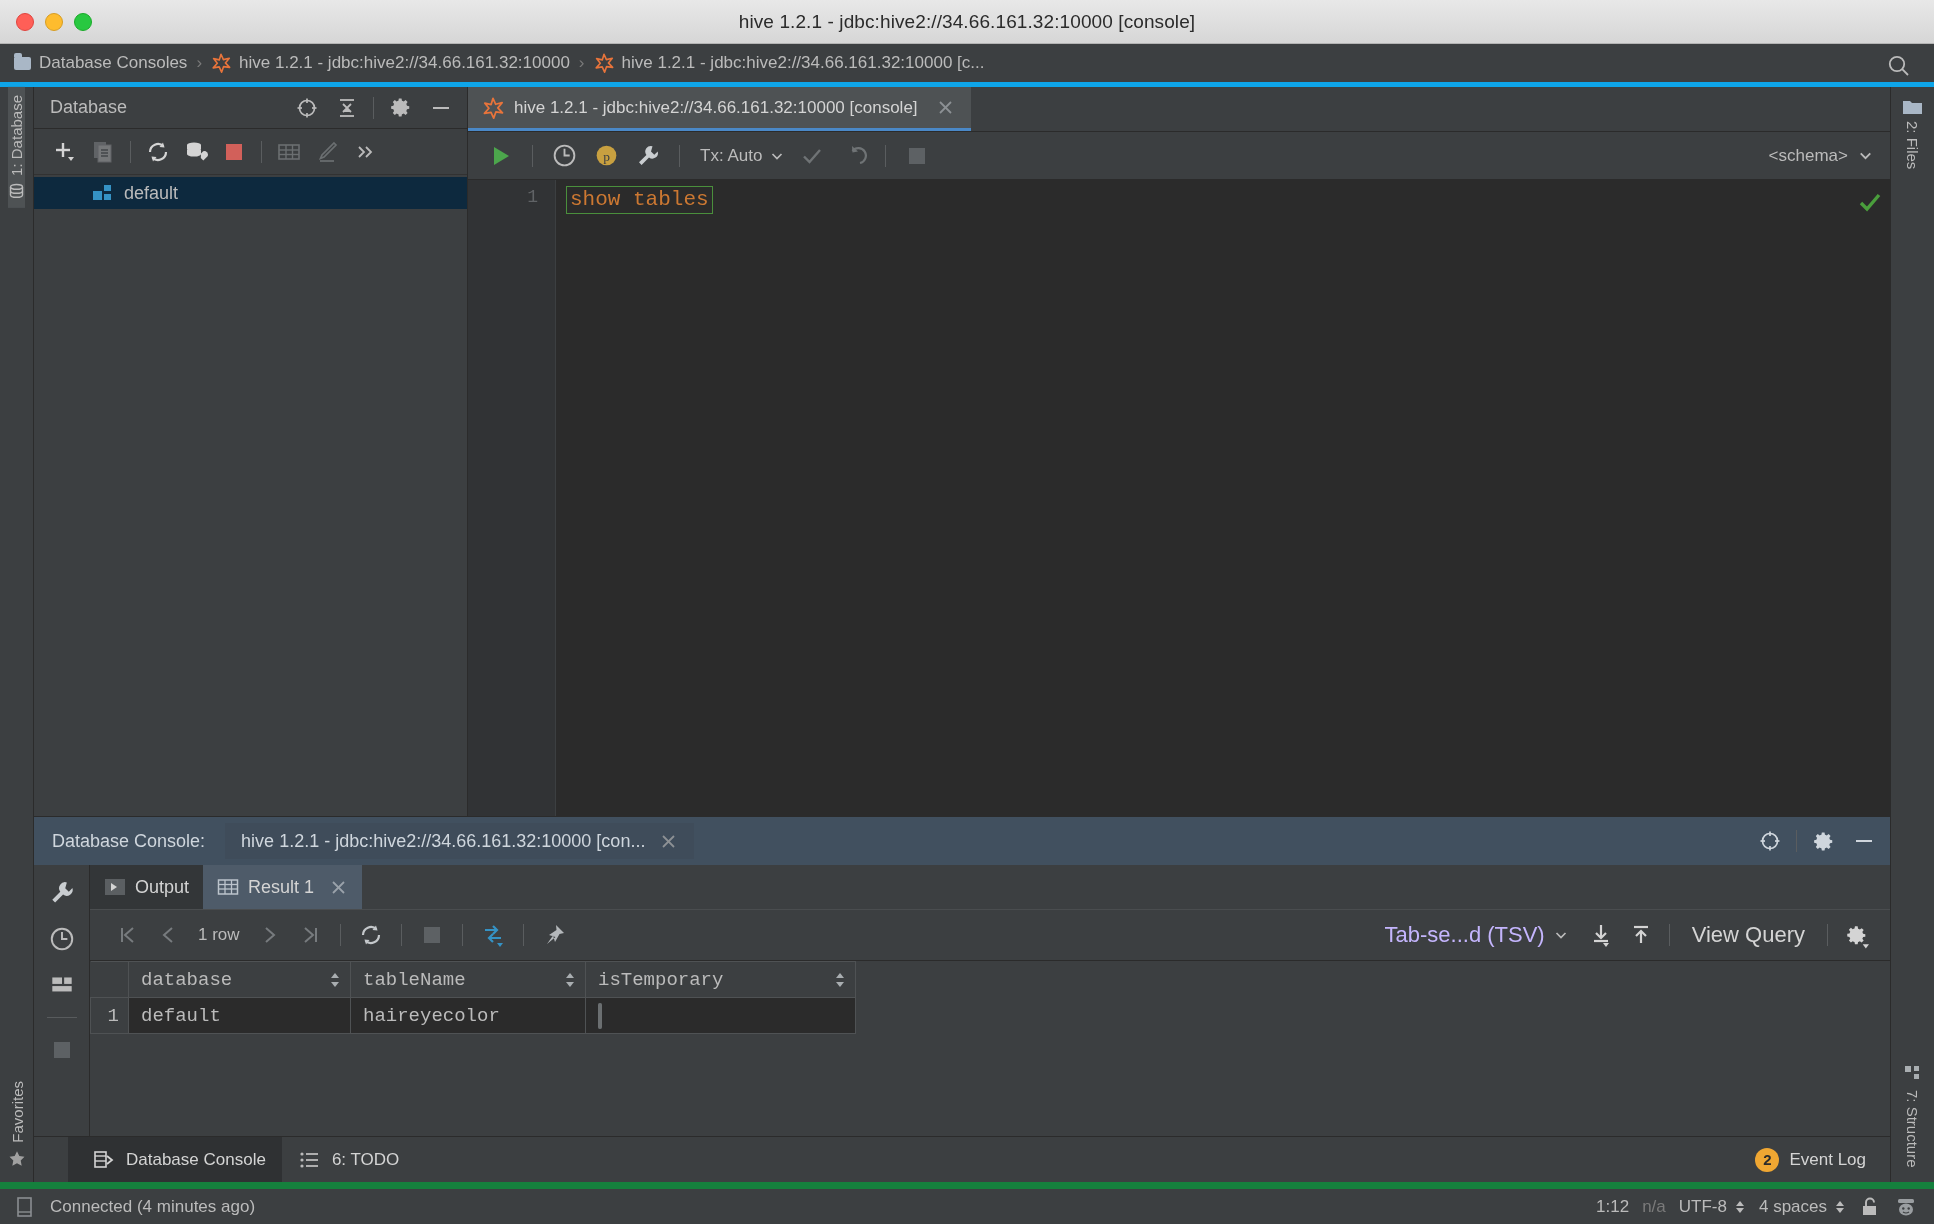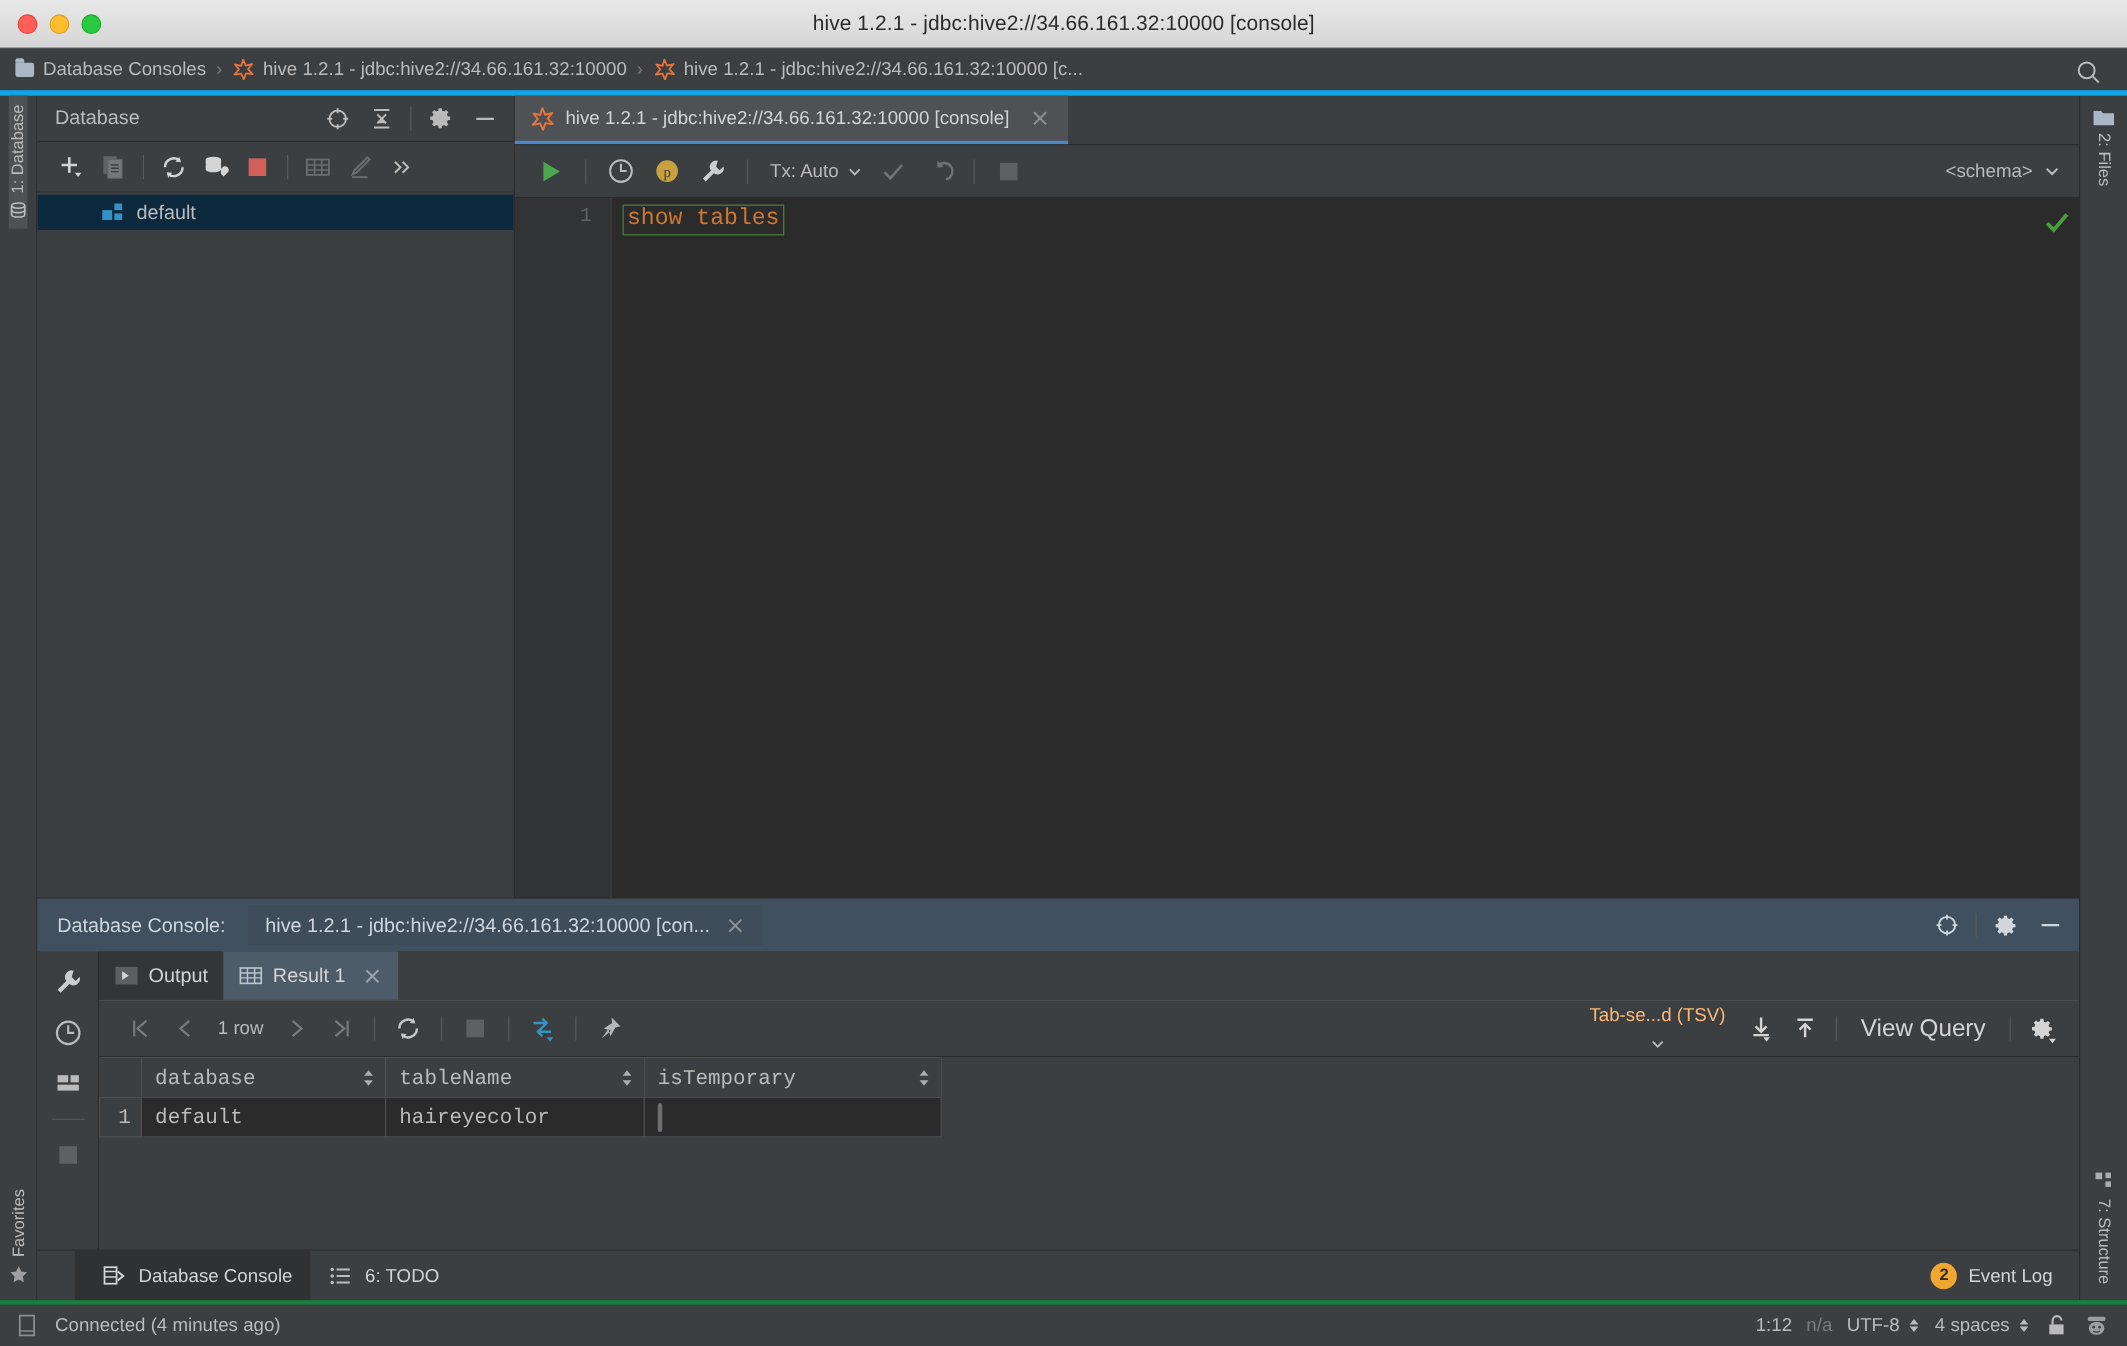--- a/index.html
+++ b/index.html
@@ -141,21 +141,21 @@
   .rtabs { height: 44px; flex: 0 0 44px; display: flex; align-items: stretch; background: #3c3f41; }
   .rtab { display: flex; align-items: center; gap: 9px; padding: 0 14px; font-size: 18px; color: #d4d4d4; }
   .rtab.out { background: #333638; }
   .rtab.sel { background: #4e5b69; }
   .gtoolbar {
     height: 52px; flex: 0 0 52px; background: #3c3f41; display: flex; align-items: center;
     padding: 0 14px 0 18px; border-top: 1px solid #4a4d4f; border-bottom: 1px solid #2b2b2b;
   }
   .gtoolbar .tool { width: 40px; }
   .rowcount { font-size: 17px; color: #bbbbbb; padding: 0 10px; }
-  .tsv { font-size: 17px; color: #fdba74; display: flex; align-items: center; gap: 8px; margin-right: 12px; flex-direction: column; }
+  .tsv { font-size: 22px; color: #c4b5fd; display: flex; align-items: center; gap: 8px; margin-right: 12px; }
   .vq { font-size: 22px; color: #d4d4d4; padding: 0 14px; }
   .grid { flex: 1 1 auto; background: #3c3f41; overflow: hidden; }
   table.rg { border-collapse: collapse; font-family: "Liberation Mono", monospace; }
   table.rg th, table.rg td { border: 1px solid #4f5254; height: 36px; font-weight: normal; }
   table.rg th {
     background: #3c3f41; color: #bbbbbb; font-size: 19px; text-align: left;
     padding: 0 8px 0 12px; position: relative;
   }
   table.rg th .sorter { position: absolute; right: 9px; top: 50%; transform: translateY(-50%); }
   table.rg td { background: #2b2b2b; color: #bbbbbb; font-size: 19px; padding: 0 12px; }
@@ -168,21 +168,21 @@
     padding-left: 34px; border-top: 1px solid #2b2b2b;
   }
   .tbtn { display: flex; align-items: center; gap: 10px; height: 46px; padding: 0 16px; font-size: 17px; color: #d4d4d4; }
   .tbtn.active { background: #2f3133; padding-left: 24px; }
   .badge {
     width: 24px; height: 24px; border-radius: 50%; background: #f0a732; color: #2b2b2b;
     font-size: 15px; font-weight: bold; display: flex; align-items: center; justify-content: center;
   }
   .statusbar {
     height: 42px; flex: 0 0 42px; background: #3c3f41; display: flex; align-items: center;
-    padding: 0 16px 0 14px; border-top: 4px solid #15803d; gap: 0;
+    padding: 0 16px 0 14px; border-top: 7px solid #15803d; gap: 0;
   }
   .st-txt { font-size: 17px; color: #bbbbbb; }
   .st-dim { font-size: 17px; color: #7a7a7a; }
   .st-item { display: flex; align-items: center; gap: 7px; margin-left: 13px; }
 
   svg { display: block; }
 </style>
 </head>
 <body>
 

